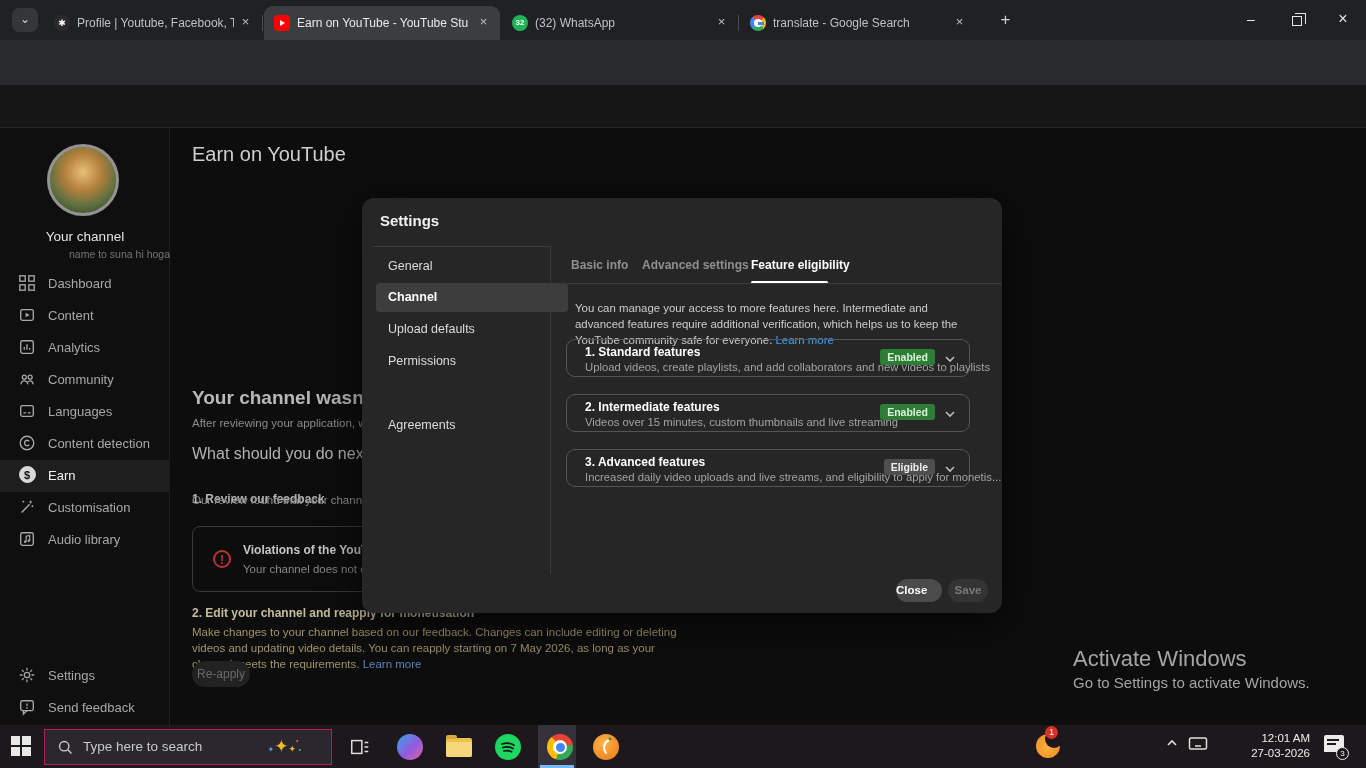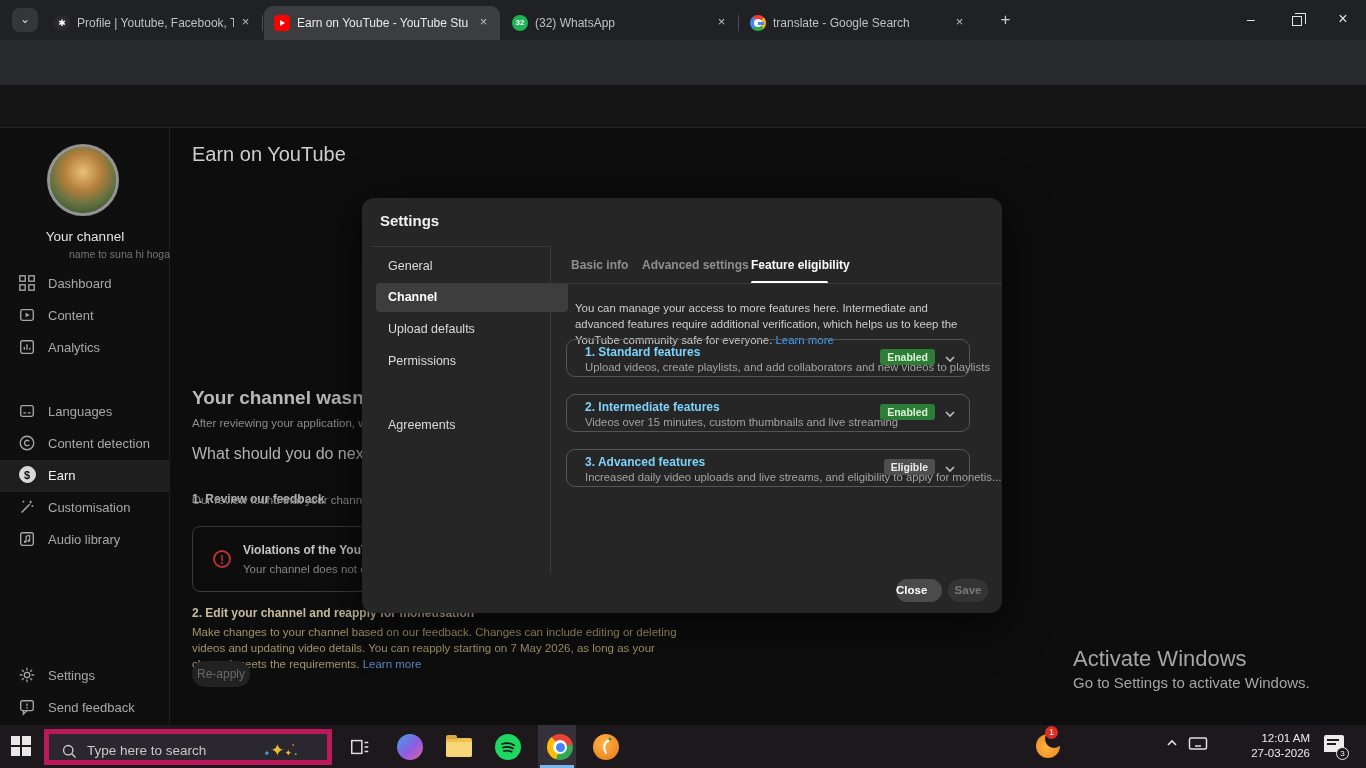--- a/index.html
+++ b/index.html
@@ -109,37 +109,37 @@
   .mnav{position:absolute;left:0;width:188px;height:29px;color:#dcdcdc;font-size:12.5px;}
   .mnav .ml{position:absolute;left:26px;line-height:29px;}
   .mnav.active{left:14px;width:192px;background:#3d3d3d;border-radius:4px;}
   .mnav.active .ml{left:12px;font-weight:bold;color:#fff;}
   .mtab{position:absolute;top:60px;height:22px;font-size:12px;font-weight:bold;color:#8f8f8f;}
   .mtab.active{color:#fff;}
   .tabline{position:absolute;left:389px;top:83px;width:77px;height:2.5px;background:#fff;border-radius:2px;}
   .mdesc{position:absolute;left:213px;top:102px;width:392px;font-size:11.4px;line-height:1.42;color:#cdcdcd;}
   .mdesc .lnk2{color:#3ea6ff;}
   .fcard{position:absolute;left:204px;width:404px;height:38px;border:1px solid #545454;border-radius:9px;}
-  .fct{position:absolute;left:18px;top:5px;font-size:12px;font-weight:bold;color:#7dd3fc;}
+  .fct{position:absolute;left:18px;top:5px;font-size:12px;font-weight:bold;color:#ffffff;}
   .fcd{position:absolute;left:18px;top:21px;font-size:11.3px;color:#a2a2a2;white-space:nowrap;}
   .badge{position:absolute;right:34px;top:9px;padding:2px 7px;border-radius:3px;font-size:10.5px;font-weight:bold;}
   .badge.enabled{background:#2e7d36;color:#d8f5d8;}
   .badge.eligible{background:#4f4f4f;color:#ededed;}
   .chev{position:absolute;right:12px;top:12px;}
   .mclose{position:absolute;left:534px;top:381px;width:46px;height:23px;border-radius:12px;background:#4b4b4b;
     color:#fff;font-size:11.5px;font-weight:bold;text-align:left;line-height:23px;}
   .msave{position:absolute;left:586px;top:381px;width:40px;height:23px;border-radius:12px;background:#343434;
     color:#787878;font-size:11.5px;font-weight:bold;text-align:center;line-height:23px;}
 
   
   .taskbar{position:absolute;left:0;bottom:0;width:1366px;height:43px;background:#1d181b;z-index:10;}
   .start{position:absolute;left:11px;top:11px;width:21px;height:21px;display:grid;grid-template-columns:9px 9px;
     grid-template-rows:9px 9px;gap:2px;}
   .start i{background:#e8e8e8;}
-  .tsearch{position:absolute;left:44px;top:4px;width:288px;height:36px;background:#2a272e;border:5px solid #be185d;}
+  .tsearch{position:absolute;left:44px;top:4px;width:288px;height:36px;background:#2a272e;border:1px solid #be185d;}
   .tsearch .ph{position:absolute;left:38px;top:0;line-height:34px;color:#c9c9c9;font-size:13.5px;}
   .stars{position:absolute;right:30px;top:6px;font-size:17px;color:#edbc2e;}
   .stars .s2{font-size:9px;color:#edbc2e;}
   .stars .d1{color:#4ba0e8;font-size:8px;}
   .stars .d2{color:#e06a3a;font-size:7px;position:relative;top:-9px;}
   .stars .d3{color:#58b858;font-size:7px;}
   .tico{position:absolute;top:7px;width:32px;height:30px;text-align:center;}
   .chromewrap{position:absolute;left:538px;top:0;width:38px;height:43px;background:#34313a;}
   .chromeline{position:absolute;left:2px;bottom:0;width:34px;height:3px;background:#79b8f3;}
   .ball{display:inline-block;width:26px;height:26px;border-radius:50%;position:relative;margin-top:2px;}
@@ -307,20 +307,28 @@
           </svg></span>
       <span class="sl">Content</span>
     </div>
     <div class="sitem" style="top:204px">
       <span class="si"><svg width="18" height="18" viewBox="0 0 20 20">
             <rect x="3" y="3" width="14" height="14" rx="2" fill="none" stroke="#a8a8a8" stroke-width="1.5"></rect>
             <path d="M7 13v-3M10 13V7M13 13v-2" stroke="#a8a8a8" stroke-width="1.5"></path>
           </svg></span>
       <span class="sl">Analytics</span>
     </div>
+    <div class="sitem" style="top:236px">
+      <span class="si"><svg width="18" height="18" viewBox="0 0 20 20">
+            <circle cx="7" cy="8" r="2.2" fill="none" stroke="#a8a8a8" stroke-width="1.4"></circle>
+            <circle cx="13.5" cy="8" r="2.2" fill="none" stroke="#a8a8a8" stroke-width="1.4"></circle>
+            <path d="M3 16c.5-2.5 2-4 4-4s3.5 1.5 4 4M11 13.5c.7-1 1.5-1.5 2.5-1.5 2 0 3 1.5 3.5 4" fill="none" stroke="#a8a8a8" stroke-width="1.4"></path>
+          </svg></span>
+      <span class="sl">Community</span>
+    </div>
     <div class="sitem" style="top:268px">
       <span class="si"><svg width="18" height="18" viewBox="0 0 20 20">
             <rect x="3" y="4" width="14" height="12" rx="2" fill="none" stroke="#a8a8a8" stroke-width="1.5"></rect>
             <path d="M6 12h3M11 12h3" stroke="#a8a8a8" stroke-width="1.5"></path>
           </svg></span>
       <span class="sl">Languages</span>
     </div>
     <div class="sitem" style="top:300px">
       <span class="si"><svg width="18" height="18" viewBox="0 0 20 20">
             <circle cx="10" cy="10" r="7.5" fill="none" stroke="#a8a8a8" stroke-width="1.5"></circle>

